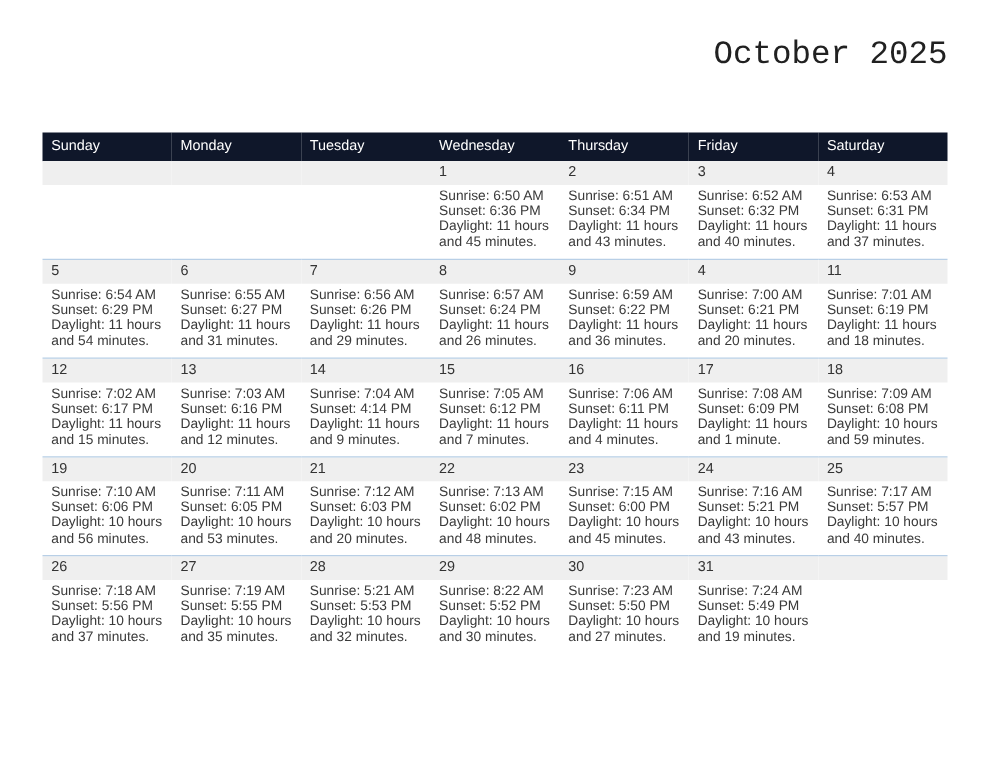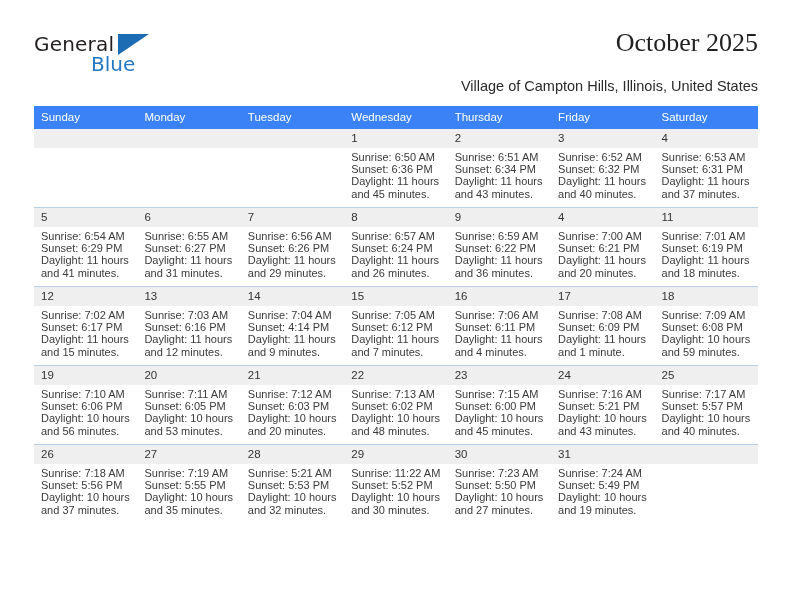--- a/index.html
+++ b/index.html
@@ -63,21 +63,21 @@
     border-bottom: 21px solid transparent;
   }
   .title {
     position: absolute;
     right: 0;
     top: 0;
     font-size: 26px;
     color: #212121;
     font-weight: normal;
     white-space: nowrap;
-    font-family: Liberation Serif, serif;
+    font-family: Liberation Mono, monospace;
   }
   .subtitle {
     position: absolute;
     right: 0;
     top: 50px;
     font-size: 14.5px;
     color: #2a2a2a;
     white-space: nowrap;
     font-family: "Liberation Sans", sans-serif;
   }
@@ -88,21 +88,21 @@
     left: 34px;
     top: 106px;
     width: 724px;
   }
   table.cal {
     border-collapse: collapse;
     width: 724px;
     table-layout: fixed;
   }
   table.cal th {
-    background: #3b82f6;
+    background: #0f172a;
     color: #ffffff;
     font-size: 11.5px;
     font-weight: normal;
     text-align: left;
     padding: 5px 0 6px 7px;
     height: 11px;
     font-family: "Liberation Sans", sans-serif;
   }
   table.cal td {
     vertical-align: top;
@@ -134,28 +134,22 @@
   }
   .info div { white-space: nowrap; }
 </style>
 </head>
 <body>
 
 <div class="page">
 
   <div class="header">
 
-    <div class="logo">
-      <span class="logo-general">General</span>
-      <span class="logo-tri"></span>
-      <span class="logo-blue">Blue</span>
-    </div>
 
     <div class="title">October 2025</div>
-    <div class="subtitle">Village of Campton Hills, Illinois, United States</div>
   </div>
 
   <div class="calendar">
     <table class="cal">
       <thead>
         <tr>
           <th>Sunday</th>
           <th>Monday</th>
           <th>Tuesday</th>
           <th>Wednesday</th>
@@ -212,21 +206,21 @@
               </div>
             </td>
           </tr>
           <tr class="week">
             <td>
               <div class="daynum">5</div>
               <div class="info">
                 <div>Sunrise: 6:54 AM</div>
                 <div>Sunset: 6:29 PM</div>
                 <div>Daylight: 11 hours</div>
-                <div>and 41 minutes.</div>
+                <div>and 54 minutes.</div>
               </div>
             </td>
             <td>
               <div class="daynum">6</div>
               <div class="info">
                 <div>Sunrise: 6:55 AM</div>
                 <div>Sunset: 6:27 PM</div>
                 <div>Daylight: 11 hours</div>
                 <div>and 31 minutes.</div>
               </div>
@@ -431,21 +425,21 @@
               <div class="info">
                 <div>Sunrise: 5:21 AM</div>
                 <div>Sunset: 5:53 PM</div>
                 <div>Daylight: 10 hours</div>
                 <div>and 32 minutes.</div>
               </div>
             </td>
             <td>
               <div class="daynum">29</div>
               <div class="info">
-                <div>Sunrise: 11:22 AM</div>
+                <div>Sunrise: 8:22 AM</div>
                 <div>Sunset: 5:52 PM</div>
                 <div>Daylight: 10 hours</div>
                 <div>and 30 minutes.</div>
               </div>
             </td>
             <td>
               <div class="daynum">30</div>
               <div class="info">
                 <div>Sunrise: 7:23 AM</div>
                 <div>Sunset: 5:50 PM</div>

